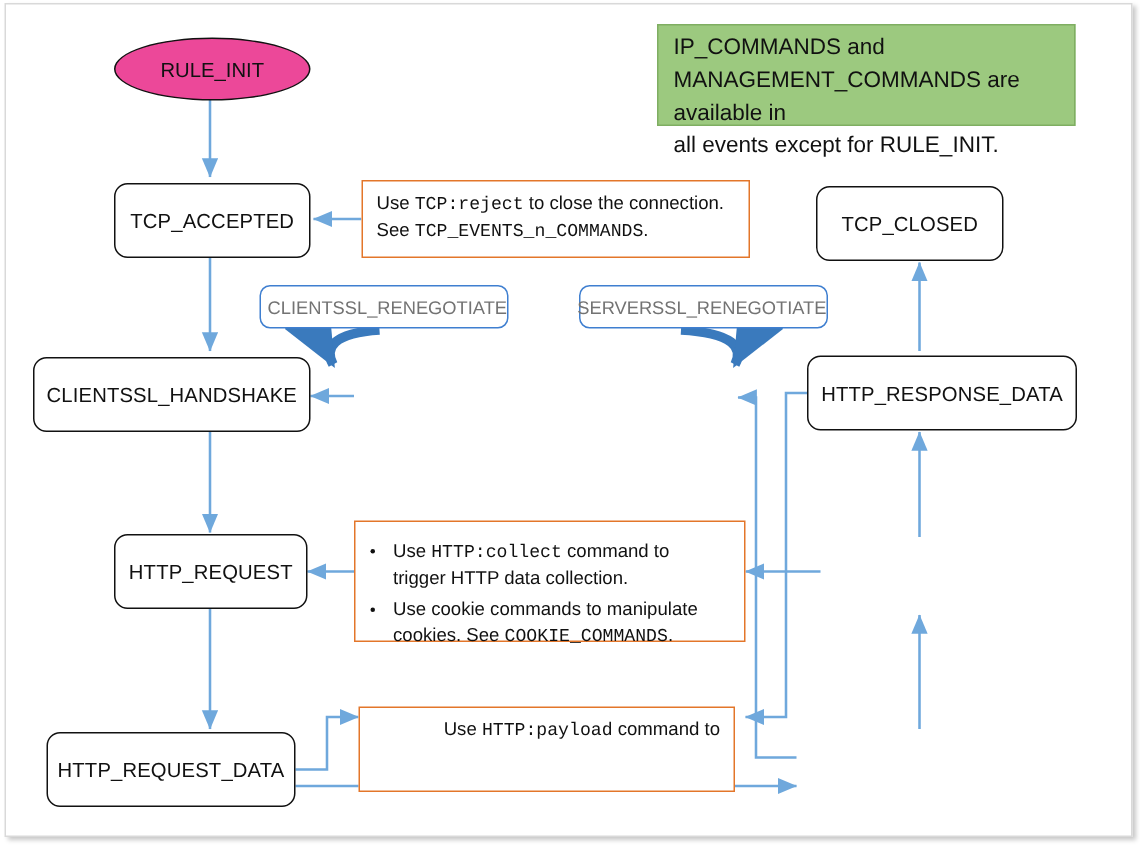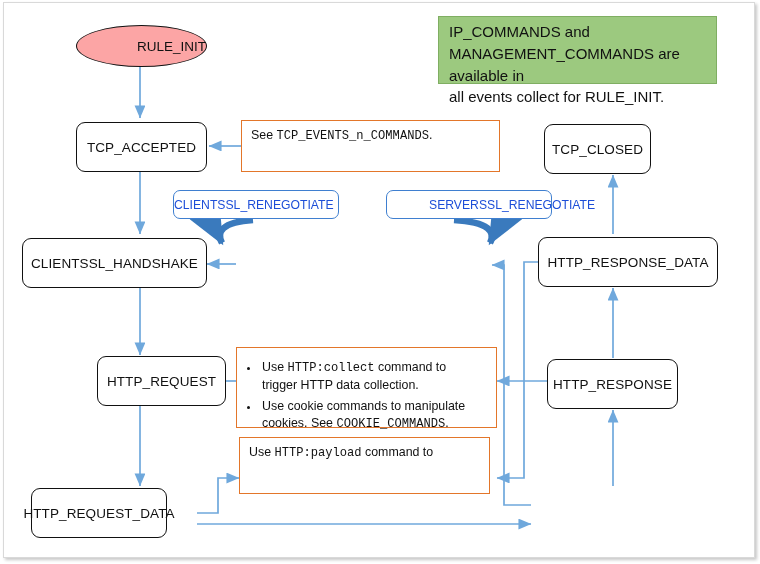--- a/index.html
+++ b/index.html
@@ -16,26 +16,26 @@
 
   svg#wires{position:absolute;left:0;top:0;width:760px;height:564px;
             pointer-events:none;}
 
   .node{position:absolute;box-sizing:border-box;border:1.4px solid #111;
         border-radius:9px;background:#ffffff;display:flex;align-items:center;
         justify-content:center;text-align:center;font-size:13.5px;color:#111;
         letter-spacing:.1px;}
 
   .ellipse{position:absolute;box-sizing:border-box;border:1.4px solid #111;
-           border-radius:50%;background:#fca5a5;display:flex;align-items:center;
-           justify-content:flex-end;font-size:13.5px;color:#111;}
+           border-radius:50%;background:#ec4899;display:flex;align-items:center;
+           justify-content:center;font-size:13.5px;color:#111;}
 
   .reneg{position:absolute;box-sizing:border-box;border:1.3px solid #3f7fd0;
          border-radius:7px;background:#fff;display:flex;align-items:center;
-         justify-content:flex-start;font-size:12.2px;color:#1d4ed8;}
+         justify-content:flex-end;font-size:12.2px;color:#737373;}
 
   .callout{position:absolute;box-sizing:border-box;border:1.4px solid #e3762a;
            background:#ffffff;font-size:12.4px;color:#111;line-height:1.42;
            padding:6px 9px;}
   .callout .mono{font-family:"Liberation Mono",monospace;font-size:12.1px;}
 
   .note{position:absolute;box-sizing:border-box;background:#9cc97f;
         border:1.2px solid #7fae62;font-size:15px;color:#111;
         line-height:1.45;padding:4px 10px;}
 
@@ -103,63 +103,61 @@
   </div>
 
   <div class="node" style="left:76px;top:122px;width:131px;height:50px;">
     <span>TCP_ACCEPTED</span>
   </div>
 
   <div class="node" style="left:22px;top:238px;width:185px;height:50px;">
     <span>CLIENTSSL_HANDSHAKE</span>
   </div>
 
-  <div class="node" style="left:76px;top:356px;width:129px;height:50px;margin-left:21px;">
+  <div class="node" style="left:76px;top:356px;width:129px;height:50px;">
     <span>HTTP_REQUEST</span>
   </div>
 
-  <div class="node" style="left:31px;top:488px;width:136px;height:50px;">
+  <div class="node" style="left:31px;top:488px;width:166px;height:50px;">
     <span>HTTP_REQUEST_DATA</span>
   </div>
 
-  <div class="node" style="left:544px;top:124px;width:107px;height:50px;">
+  <div class="node" style="left:544px;top:124px;width:125px;height:50px;">
     <span>TCP_CLOSED</span>
   </div>
 
   <div class="node" style="left:538px;top:237px;width:180px;height:50px;">
     <span>HTTP_RESPONSE_DATA</span>
   </div>
 
-  <div class="node" style="left:547px;top:359px;width:131px;height:50px;">
-    <span>HTTP_RESPONSE</span>
-  </div>
 
 
   <div class="reneg" style="left:173px;top:190px;width:166px;height:29px;">
     <span>CLIENTSSL_RENEGOTIATE</span>
   </div>
 
   <div class="reneg" style="left:386px;top:190px;width:166px;height:29px;padding-left:42px;">
     <span>SERVERSSL_RENEGOTIATE</span>
   </div>
 
   <div class="note" style="left:438px;top:16px;width:279px;height:68px;">
     <div>IP_COMMANDS and</div>
     <div>MANAGEMENT_COMMANDS are available in</div>
-    <div>all events collect for RULE_INIT.</div>
+    <div>all events except for RULE_INIT.</div>
   </div>
 
   <div class="callout" style="left:241px;top:120px;width:259px;height:52px;">
+    <div><span>Use </span><span class="mono">TCP:reject</span><span> to close the connection.</span></div>
     <div><span>See </span><span class="mono">TCP_EVENTS_n_COMMANDS</span><span>.</span></div>
   </div>
 
 
   <div class="callout" style="left:236px;top:347px;width:261px;height:81px;padding:7px 8px 7px 4px;">
     <ul class="bullets">
       <li><span>Use </span><span class="mono">HTTP:collect</span><span> command to trigger HTTP data collection.</span></li>
       <li><span>Use cookie commands to manipulate cookies. See </span><span class="mono">COOKIE_COMMANDS</span><span>.</span></li>
     </ul>
   </div>
 
-  <div class="callout" style="left:239px;top:437px;width:251px;height:57px;">
+  <div class="callout" style="left:239px;top:471px;width:251px;height:57px;text-align:right;">
     <div><span>Use </span><span class="mono">HTTP:payload</span><span> command to</span></div>
   </div>
 </div>
 
 </body></html>

